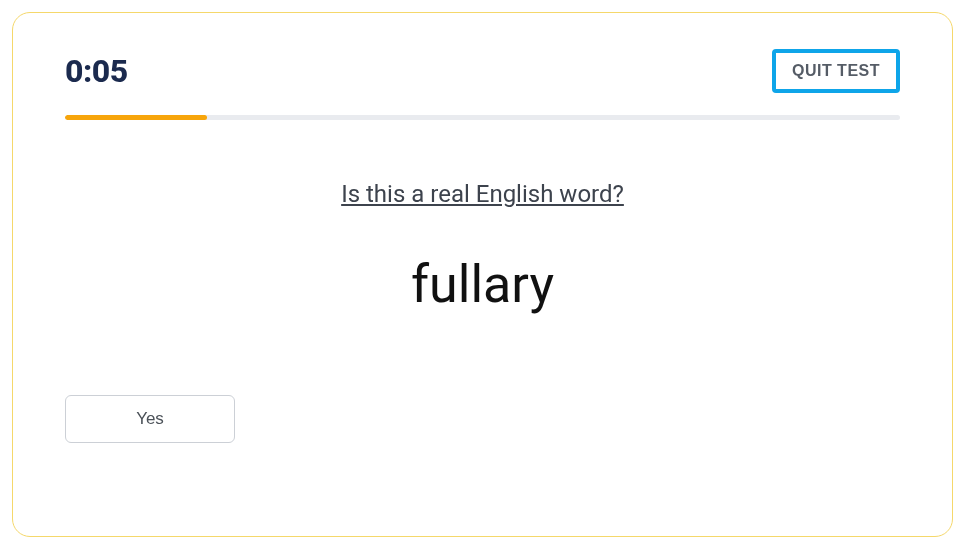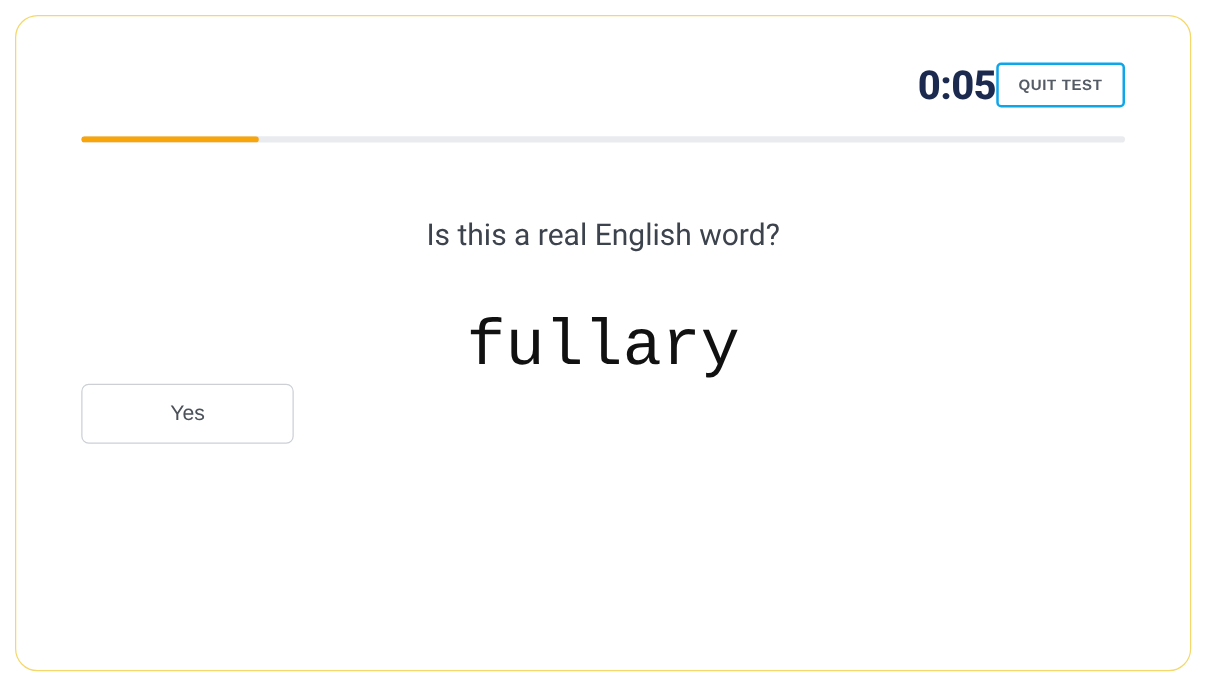--- a/index.html
+++ b/index.html
@@ -18,36 +18,36 @@
       width: 100%;
       height: 100%;
       border: 1.5px solid #f5d86b;
       border-radius: 18px;
       padding: 36px 52px 40px 52px;
       position: relative;
       background: #fff;
     }
     .header {
       display: flex;
-      justify-content: flex-end;
+      justify-content: space-between;
       align-items: center;
       margin-bottom: 22px;
     }
     .timer {
       font-size: 32px;
       font-weight: 800;
       color: #1b2a4e;
       letter-spacing: -0.5px;
     }
     .quit-btn {
-      border: 2px solid #0ea5e9;
+      border: 4px solid #0ea5e9;
       background: #fff;
       color: #555c66;
       font-weight: 700;
-      font-size: 12px;
+      font-size: 16px;
       letter-spacing: 0.5px;
       padding: 9px 16px;
       border-radius: 4px;
       cursor: pointer;
     }
     .progress-track {
       width: 100%;
       height: 5px;
       background: #e9ebef;
       border-radius: 3px;
@@ -60,26 +60,27 @@
       border-radius: 3px;
     }
     .content {
       text-align: center;
     }
     .prompt {
       font-size: 24px;
       color: #3d434d;
       font-weight: 400;
       margin-bottom: 46px;
+      text-decoration: underline;
     }
     .word {
       font-size: 52px;
       color: #111;
       font-weight: 400;
-      font-family: Liberation Mono, monospace;
+      margin-bottom: 80px;
     }
     .answers {
       display: flex;
       justify-content: space-between;
       gap: 16px;
     }
     .answer-btn {
       width: 170px;
       padding: 13px 0;
       border: 1px solid #ccd0d6;

